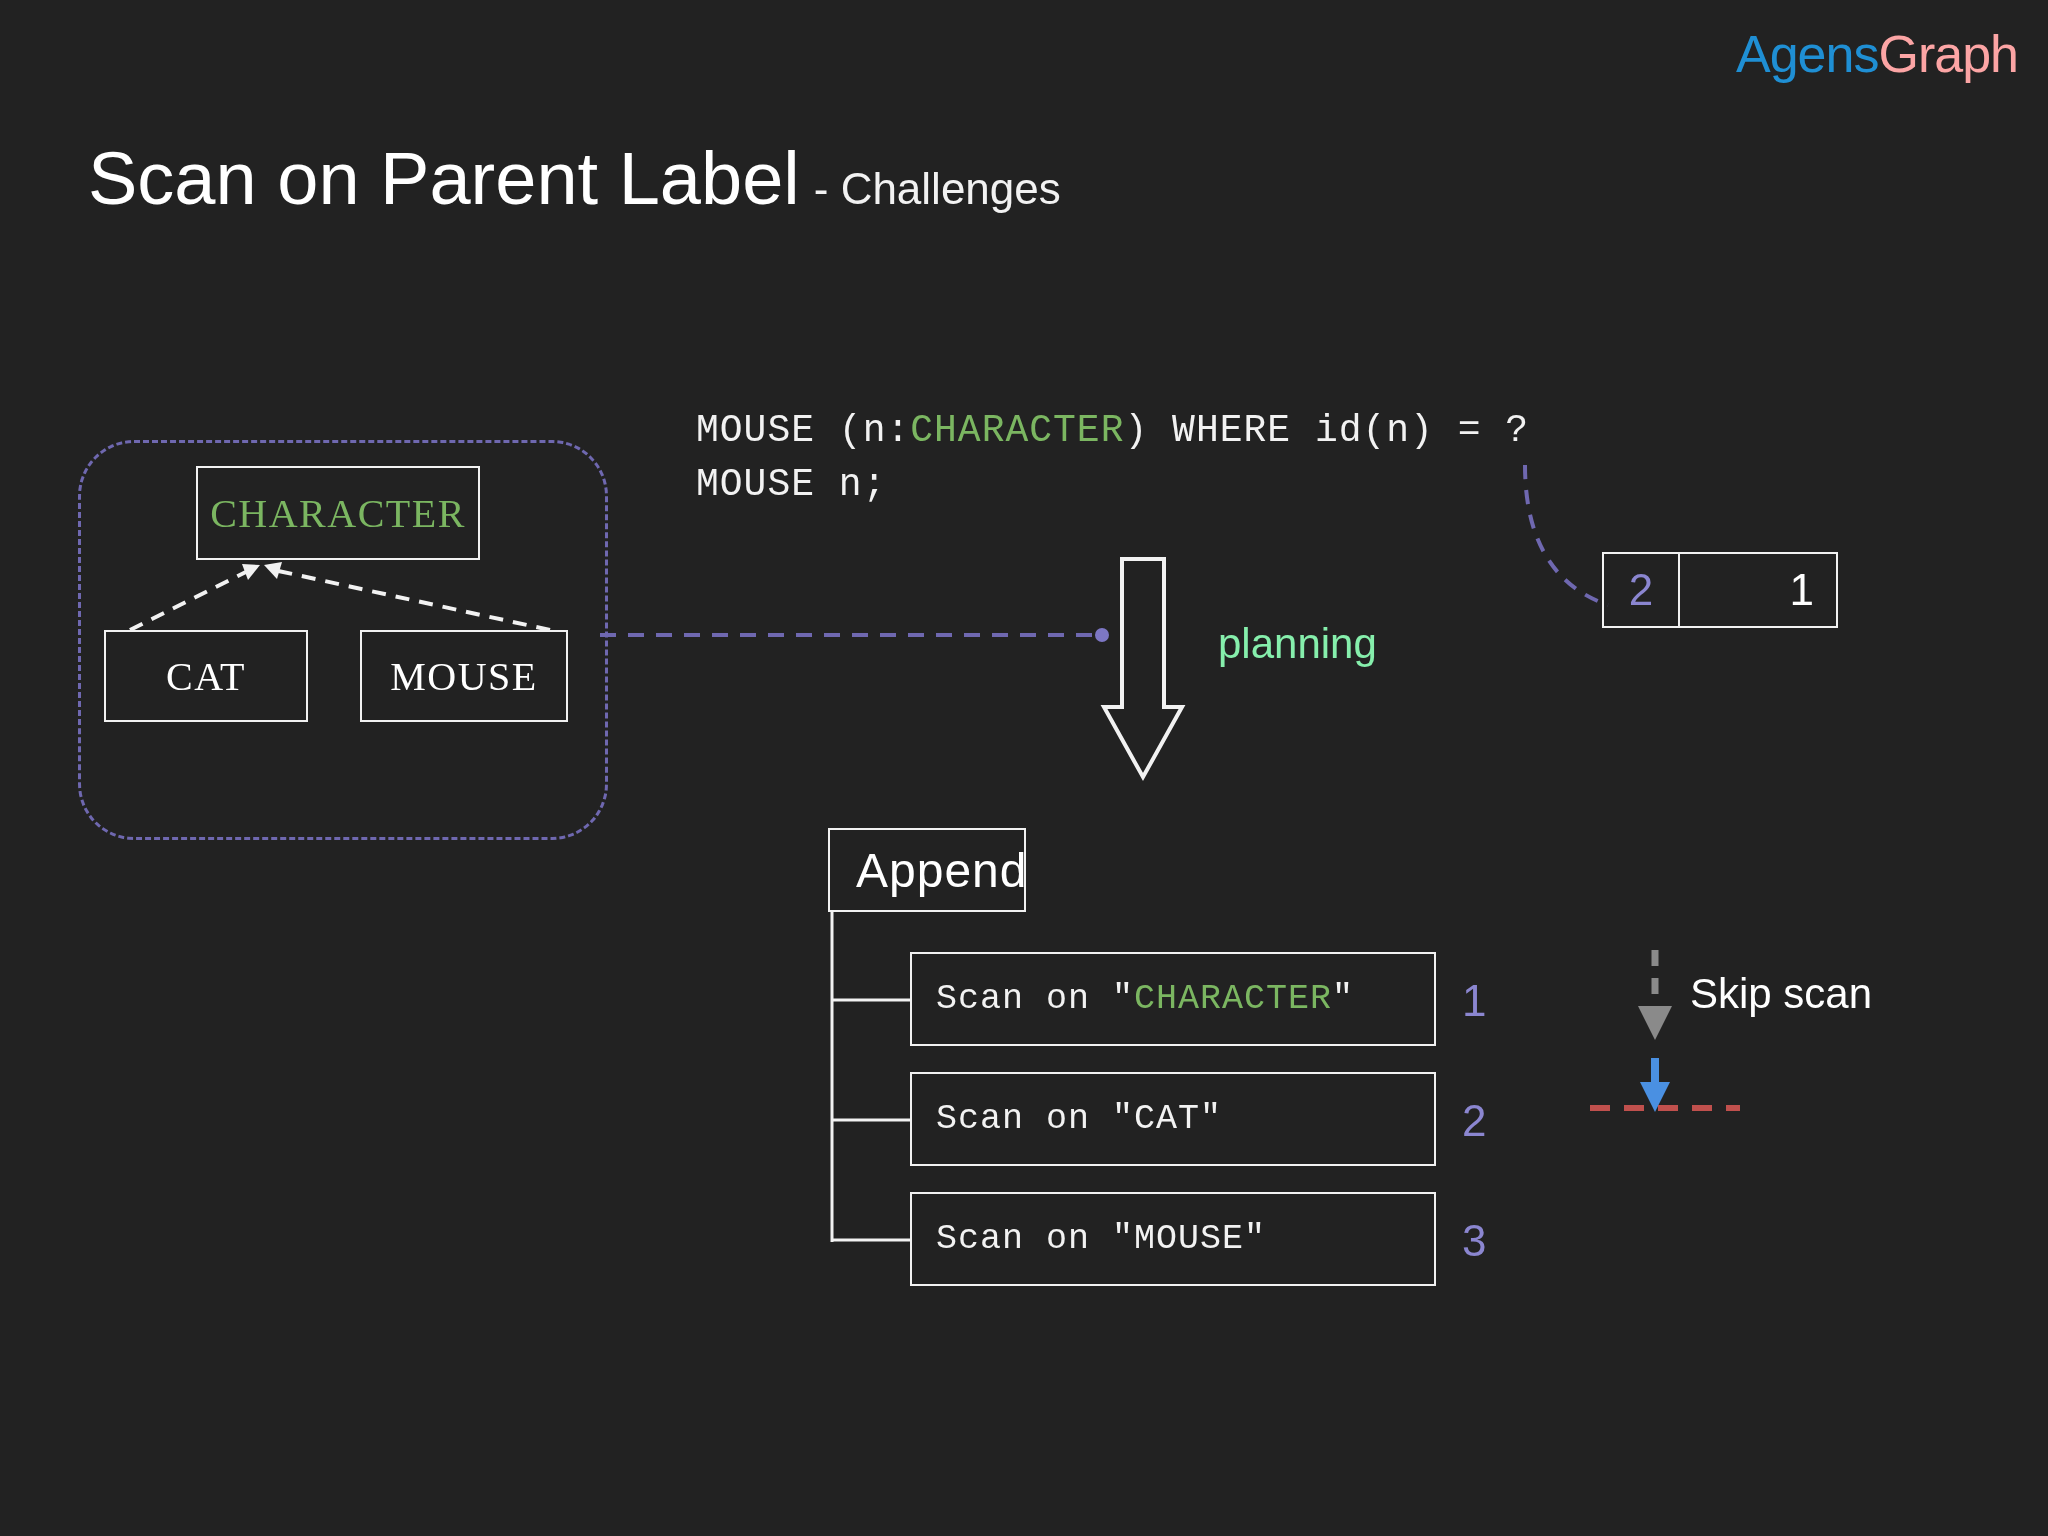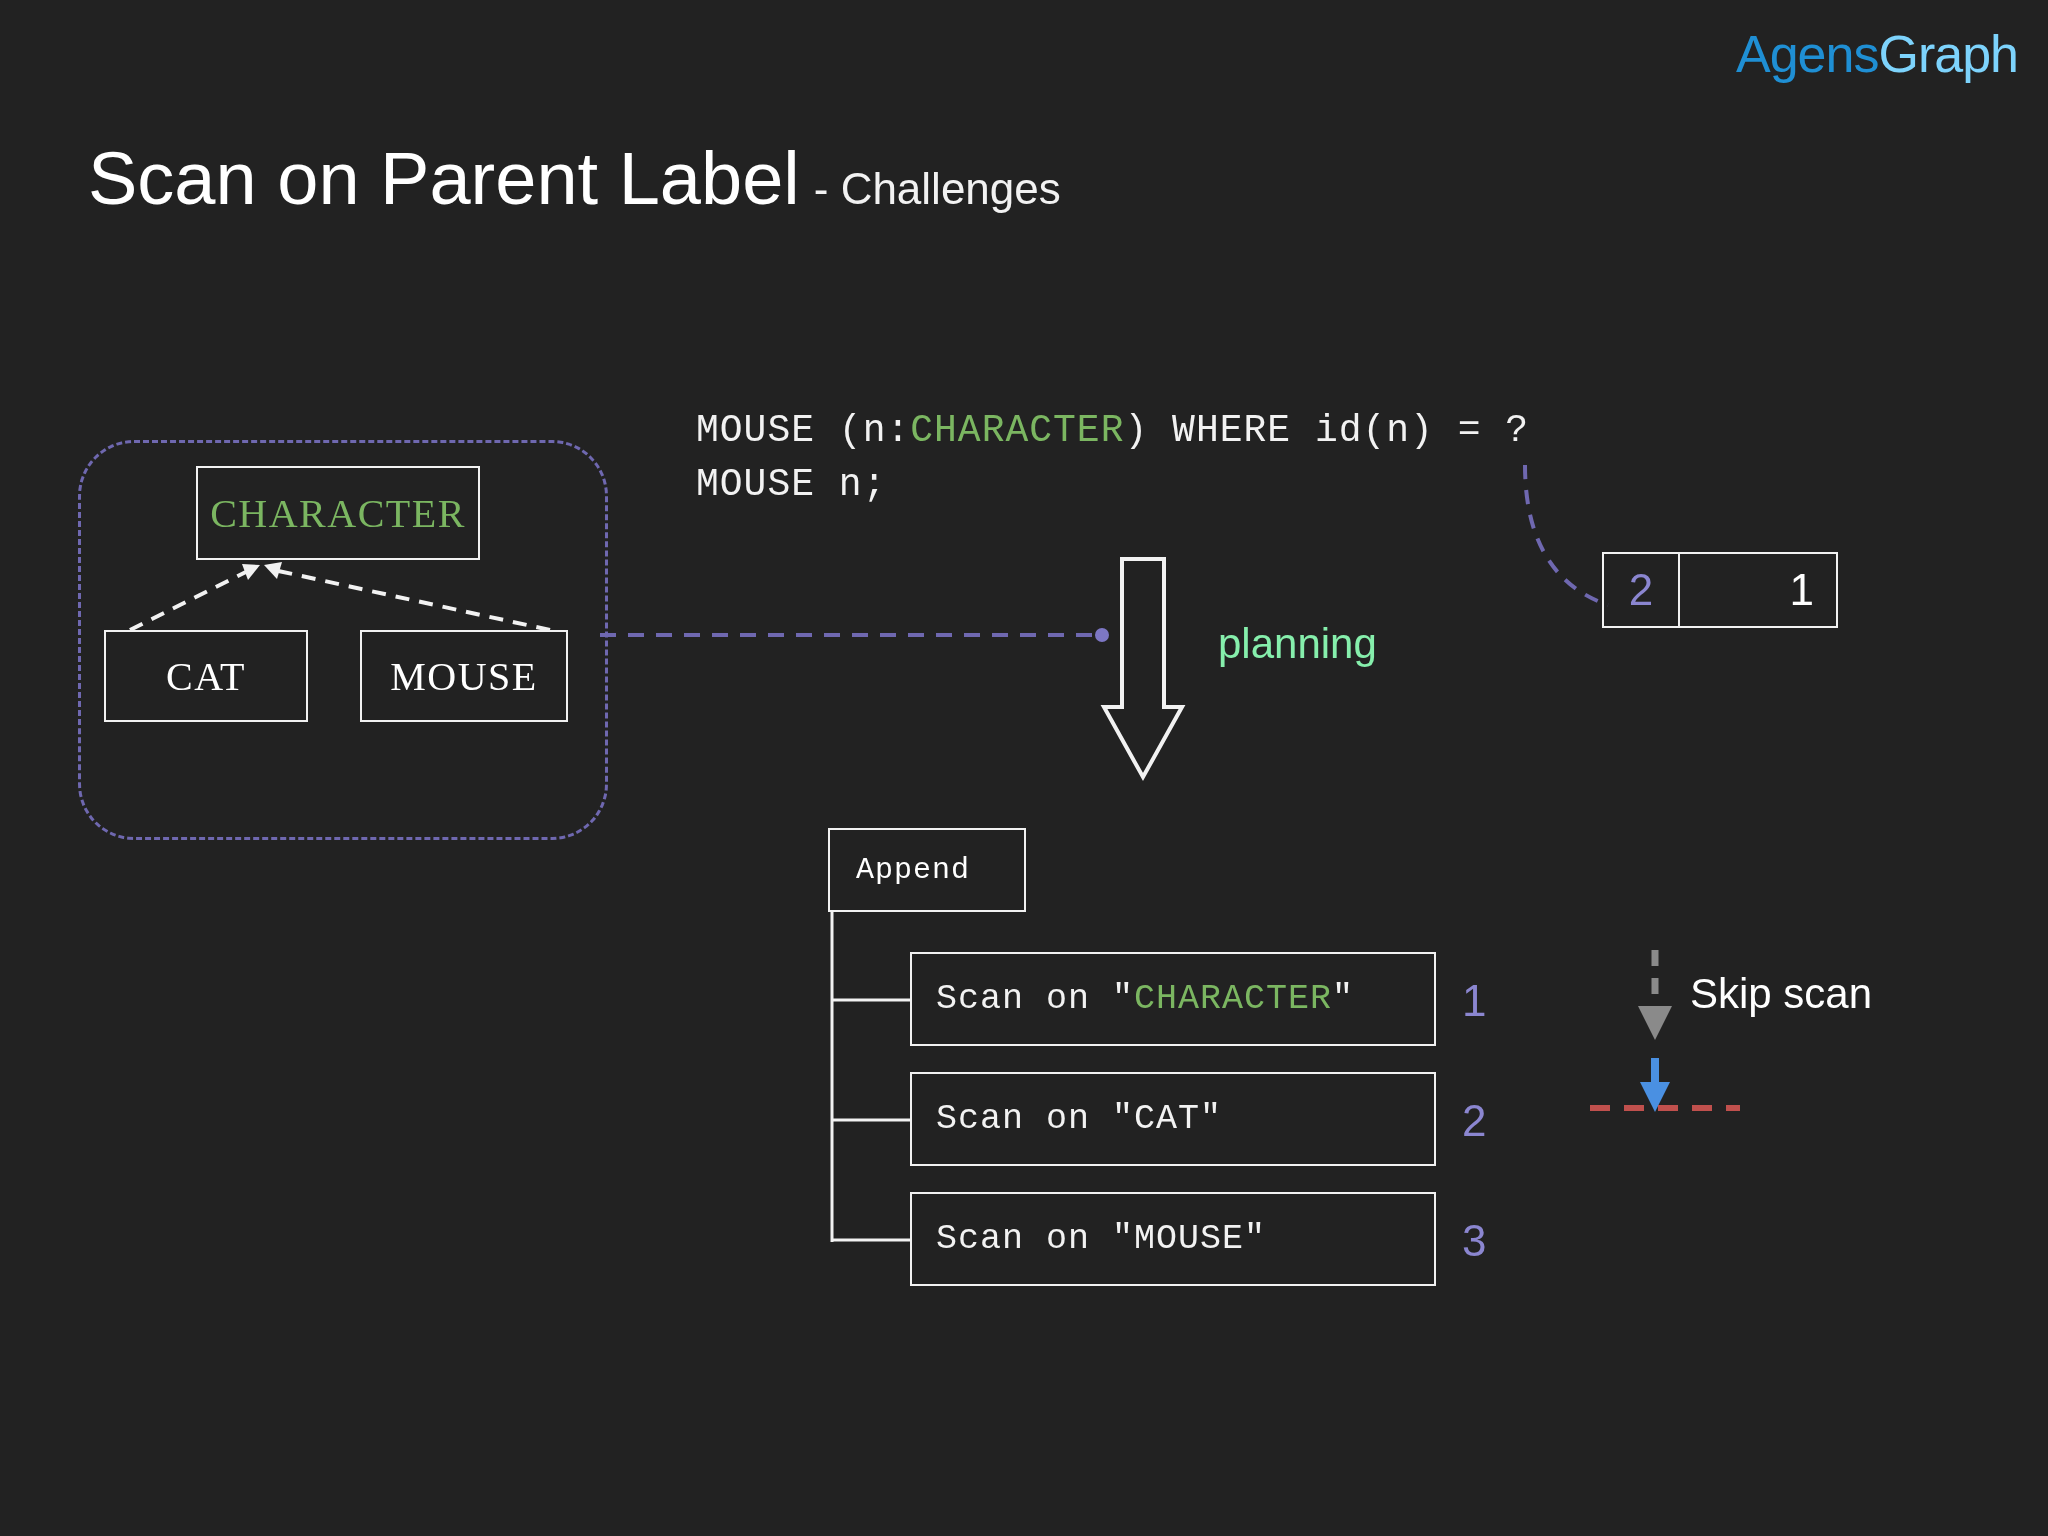--- a/index.html
+++ b/index.html
@@ -21,21 +21,21 @@
     position: absolute;
     left: 1736px;
     top: 24px;
     font-family: "Liberation Sans", sans-serif;
     font-size: 52px;
     letter-spacing: -1px;
     font-weight: 400;
     white-space: nowrap;
   }
   #logo .agens { color: #1f8fd4; text-align: center; }
-  #logo .graph { color: #7dd3fc; }
+  #logo .graph { color: #fca5a5; }
 
   
   #title-block {
     position: absolute;
     left: 88px;
     top: 136px;
     white-space: nowrap;
   }
   #title-main {
     display: inline-block;
@@ -221,22 +221,22 @@
     left: 828px;
     top: 828px;
     width: 198px;
     height: 84px;
     border: 2px solid #f2f2f2;
     box-sizing: border-box;
     display: flex;
     align-items: center;
     padding-left: 26px;
     color: #ffffff;
-    font-family: Liberation Mono, monospace;
-    font-size: 30px;
+    font-family: Liberation Sans, sans-serif;
+    font-size: 48px;
     letter-spacing: 1px;
   }
   .scan-box {
     position: absolute;
     left: 910px;
     width: 526px;
     height: 94px;
     border: 2px solid #f2f2f2;
     box-sizing: border-box;
     display: flex;

